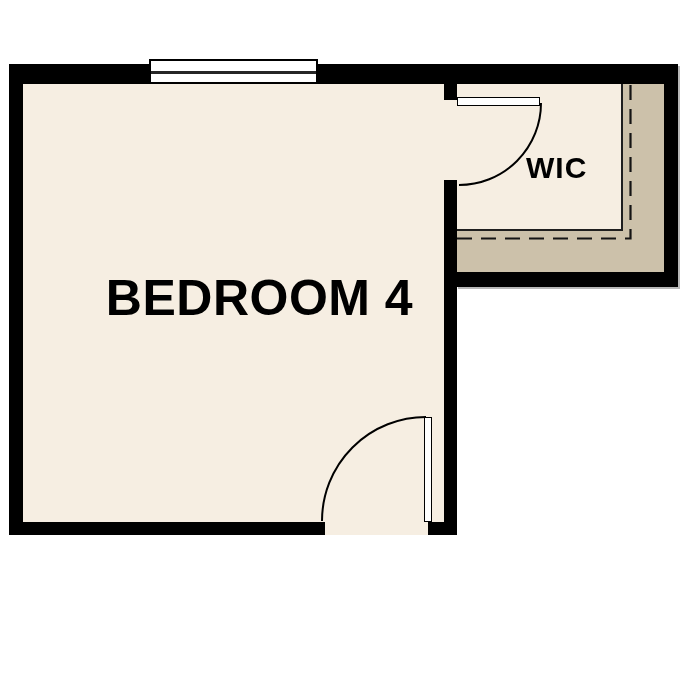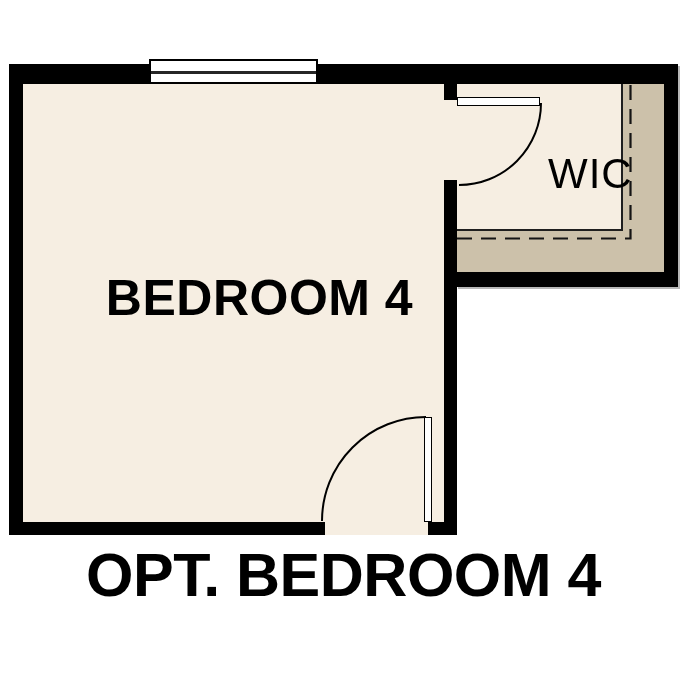--- a/index.html
+++ b/index.html
@@ -62,22 +62,22 @@
   .arc { fill: none; stroke: #000000; stroke-width: 2px; }
   .dashed { fill: none; stroke: #141414; stroke-width: 2.2px; stroke-dasharray: 15 9; }
 
   
   .room-label { color: #000000; white-space: nowrap; }
   .label-bedroom {
     left: 23px; top: 273px; width: 473px; text-align: center;
     font-size: 50px; font-weight: bold; letter-spacing: 0.5px; line-height: 1;
   }
   .label-wic {
-    left: 548px; top: 153px;
-    font-size: 42px; font-weight: 400; letter-spacing: 1px; line-height: 1;
+    left: 526px; top: 153px;
+    font-size: 30px; font-weight: 700; letter-spacing: 1px; line-height: 1;
   }
   .caption {
     left: 0; top: 545px; width: 687px; text-align: center;
     font-size: 61px; font-weight: bold; color: #000000;
     letter-spacing: -0.5px; line-height: 1; white-space: nowrap;
   }
 </style>
 </head>
 <body>
 
@@ -109,15 +109,14 @@
     <path class="arc" d="M 541 103 A 82 82 0 0 1 459 185"></path>
     <path class="arc" d="M 426 417 A 104 104 0 0 0 322 521"></path>
     <polyline class="dashed" points="630.5,85 630.5,238.5 457,238.5"></polyline>
   </svg>
 
   <div class="abs door-panel panel-wic"></div>
   <div class="abs door-panel panel-bedroom"></div>
 
   <div class="abs room-label label-bedroom">BEDROOM 4</div>
   <div class="abs room-label label-wic">WIC</div>
-  <div class="abs caption">OPT. BEDROOM 4</div>
 
 </div>
 
 </body></html>

